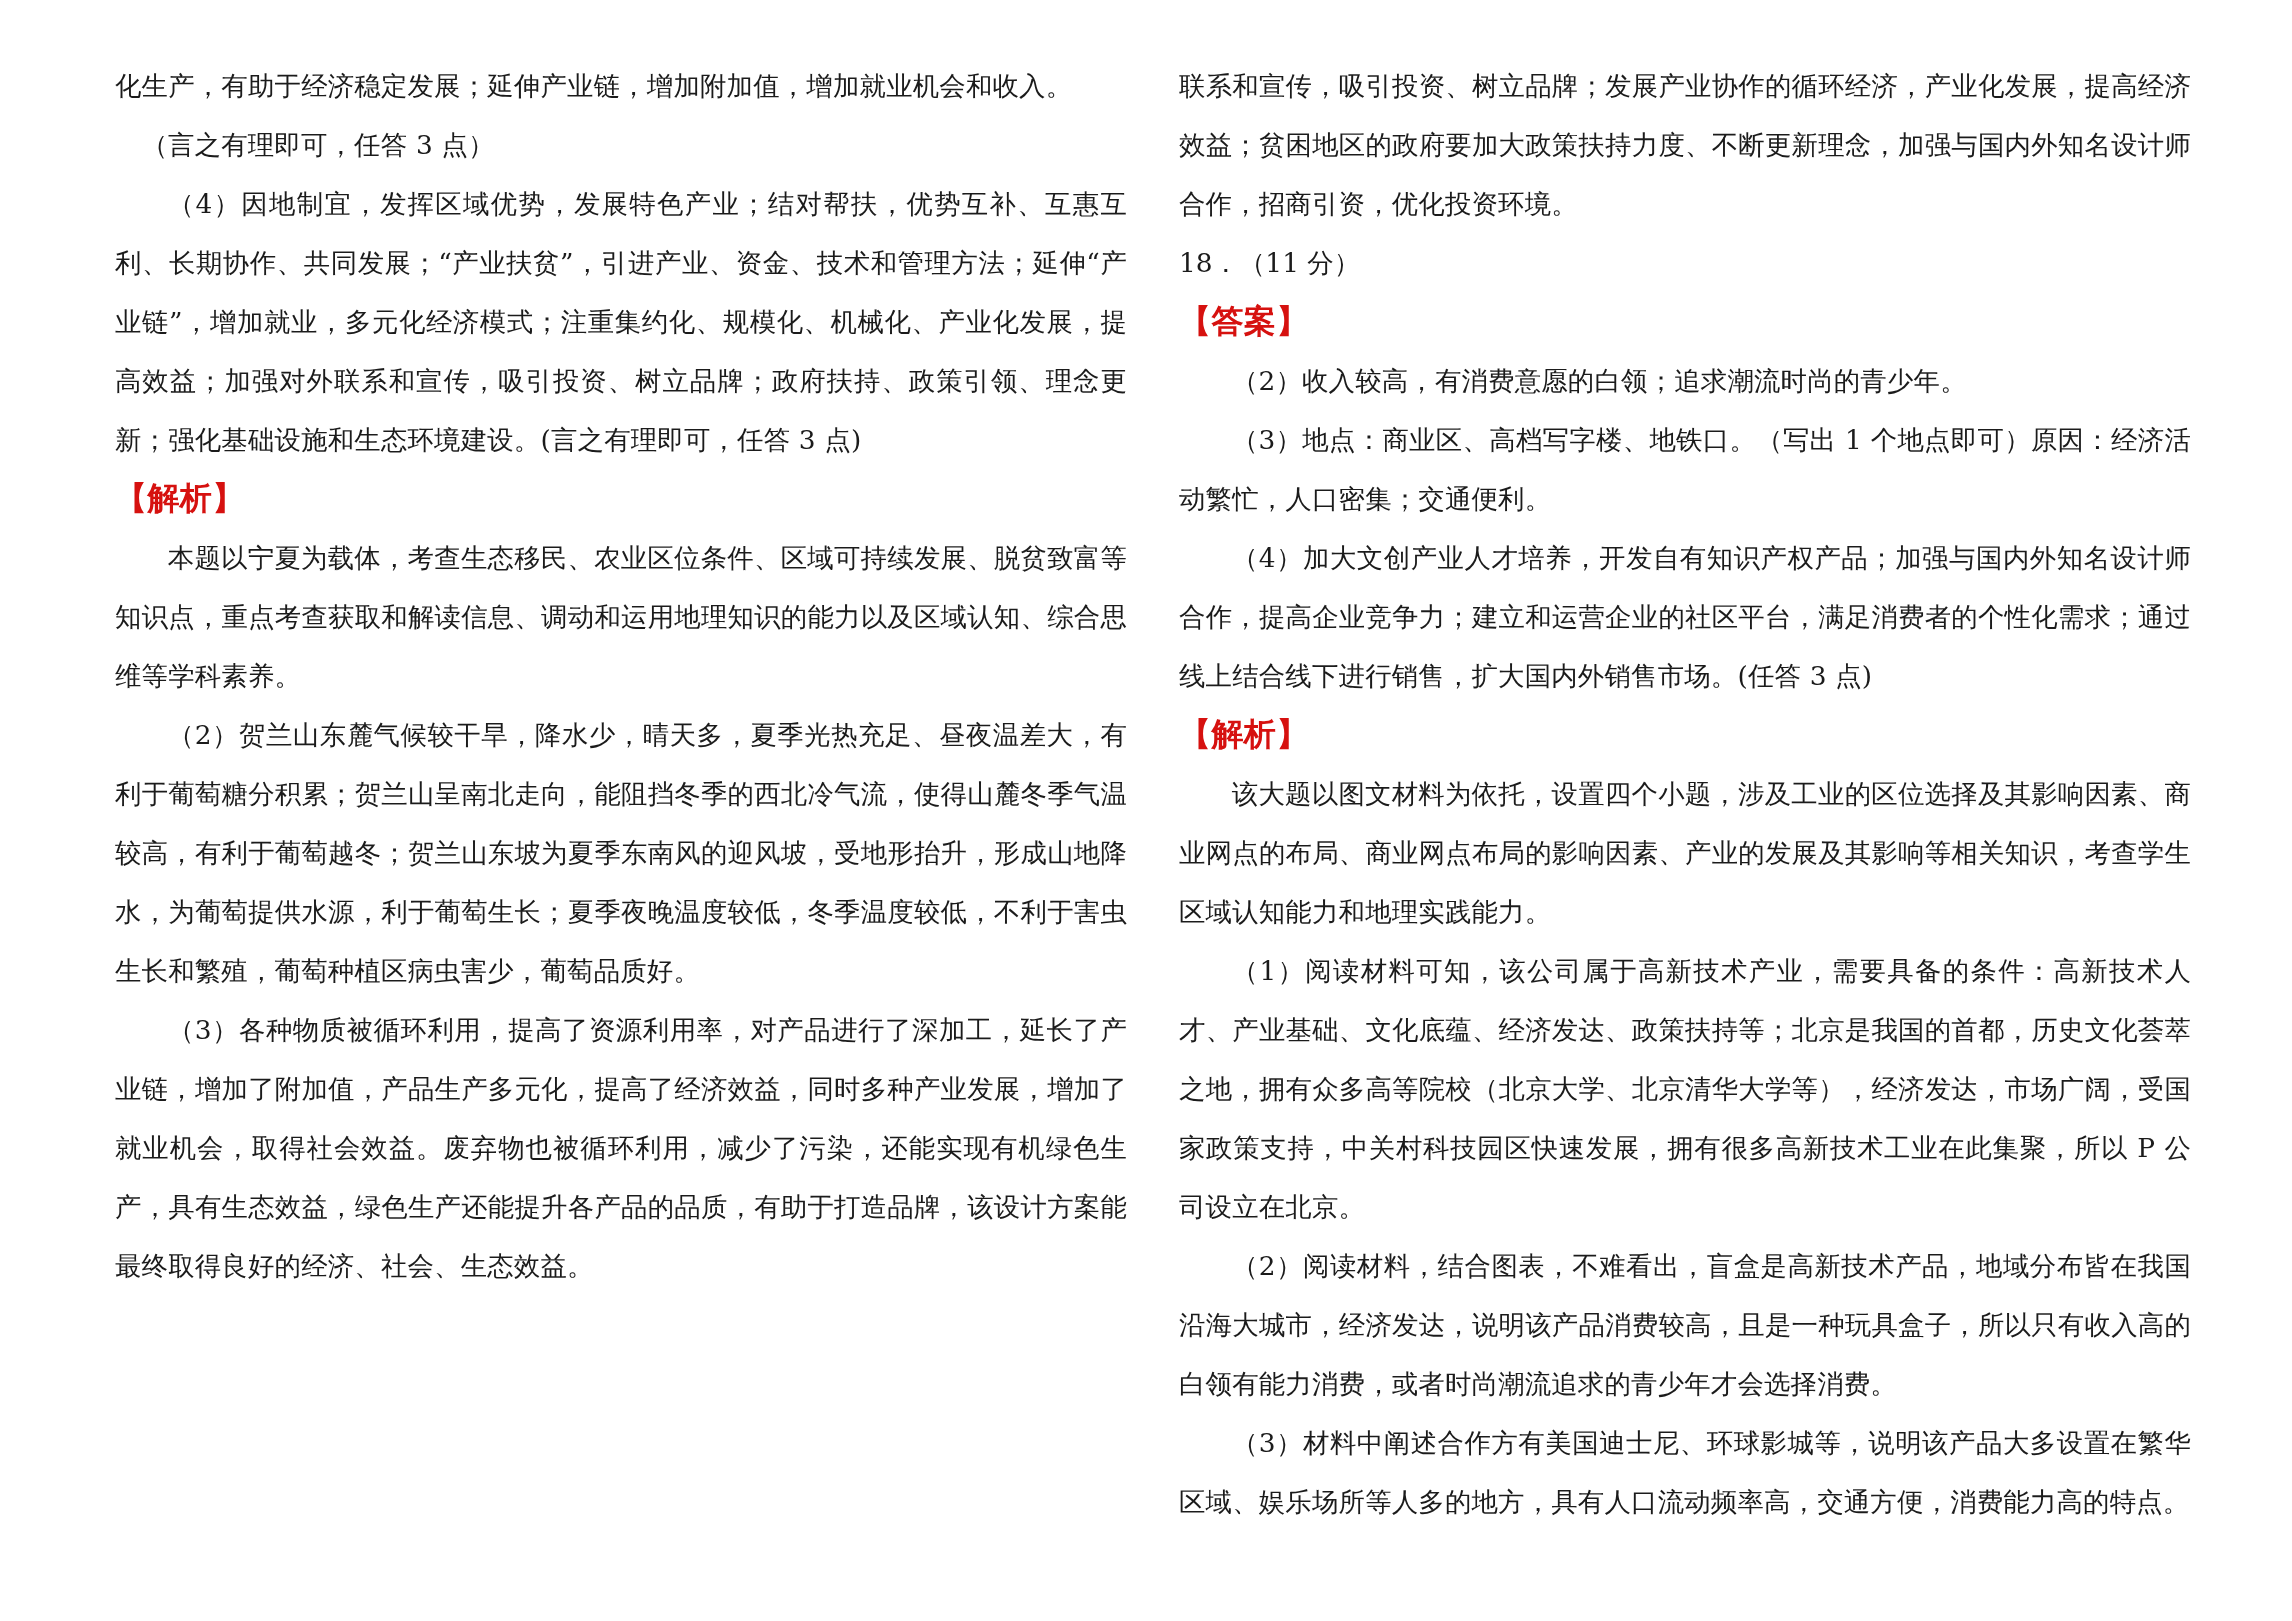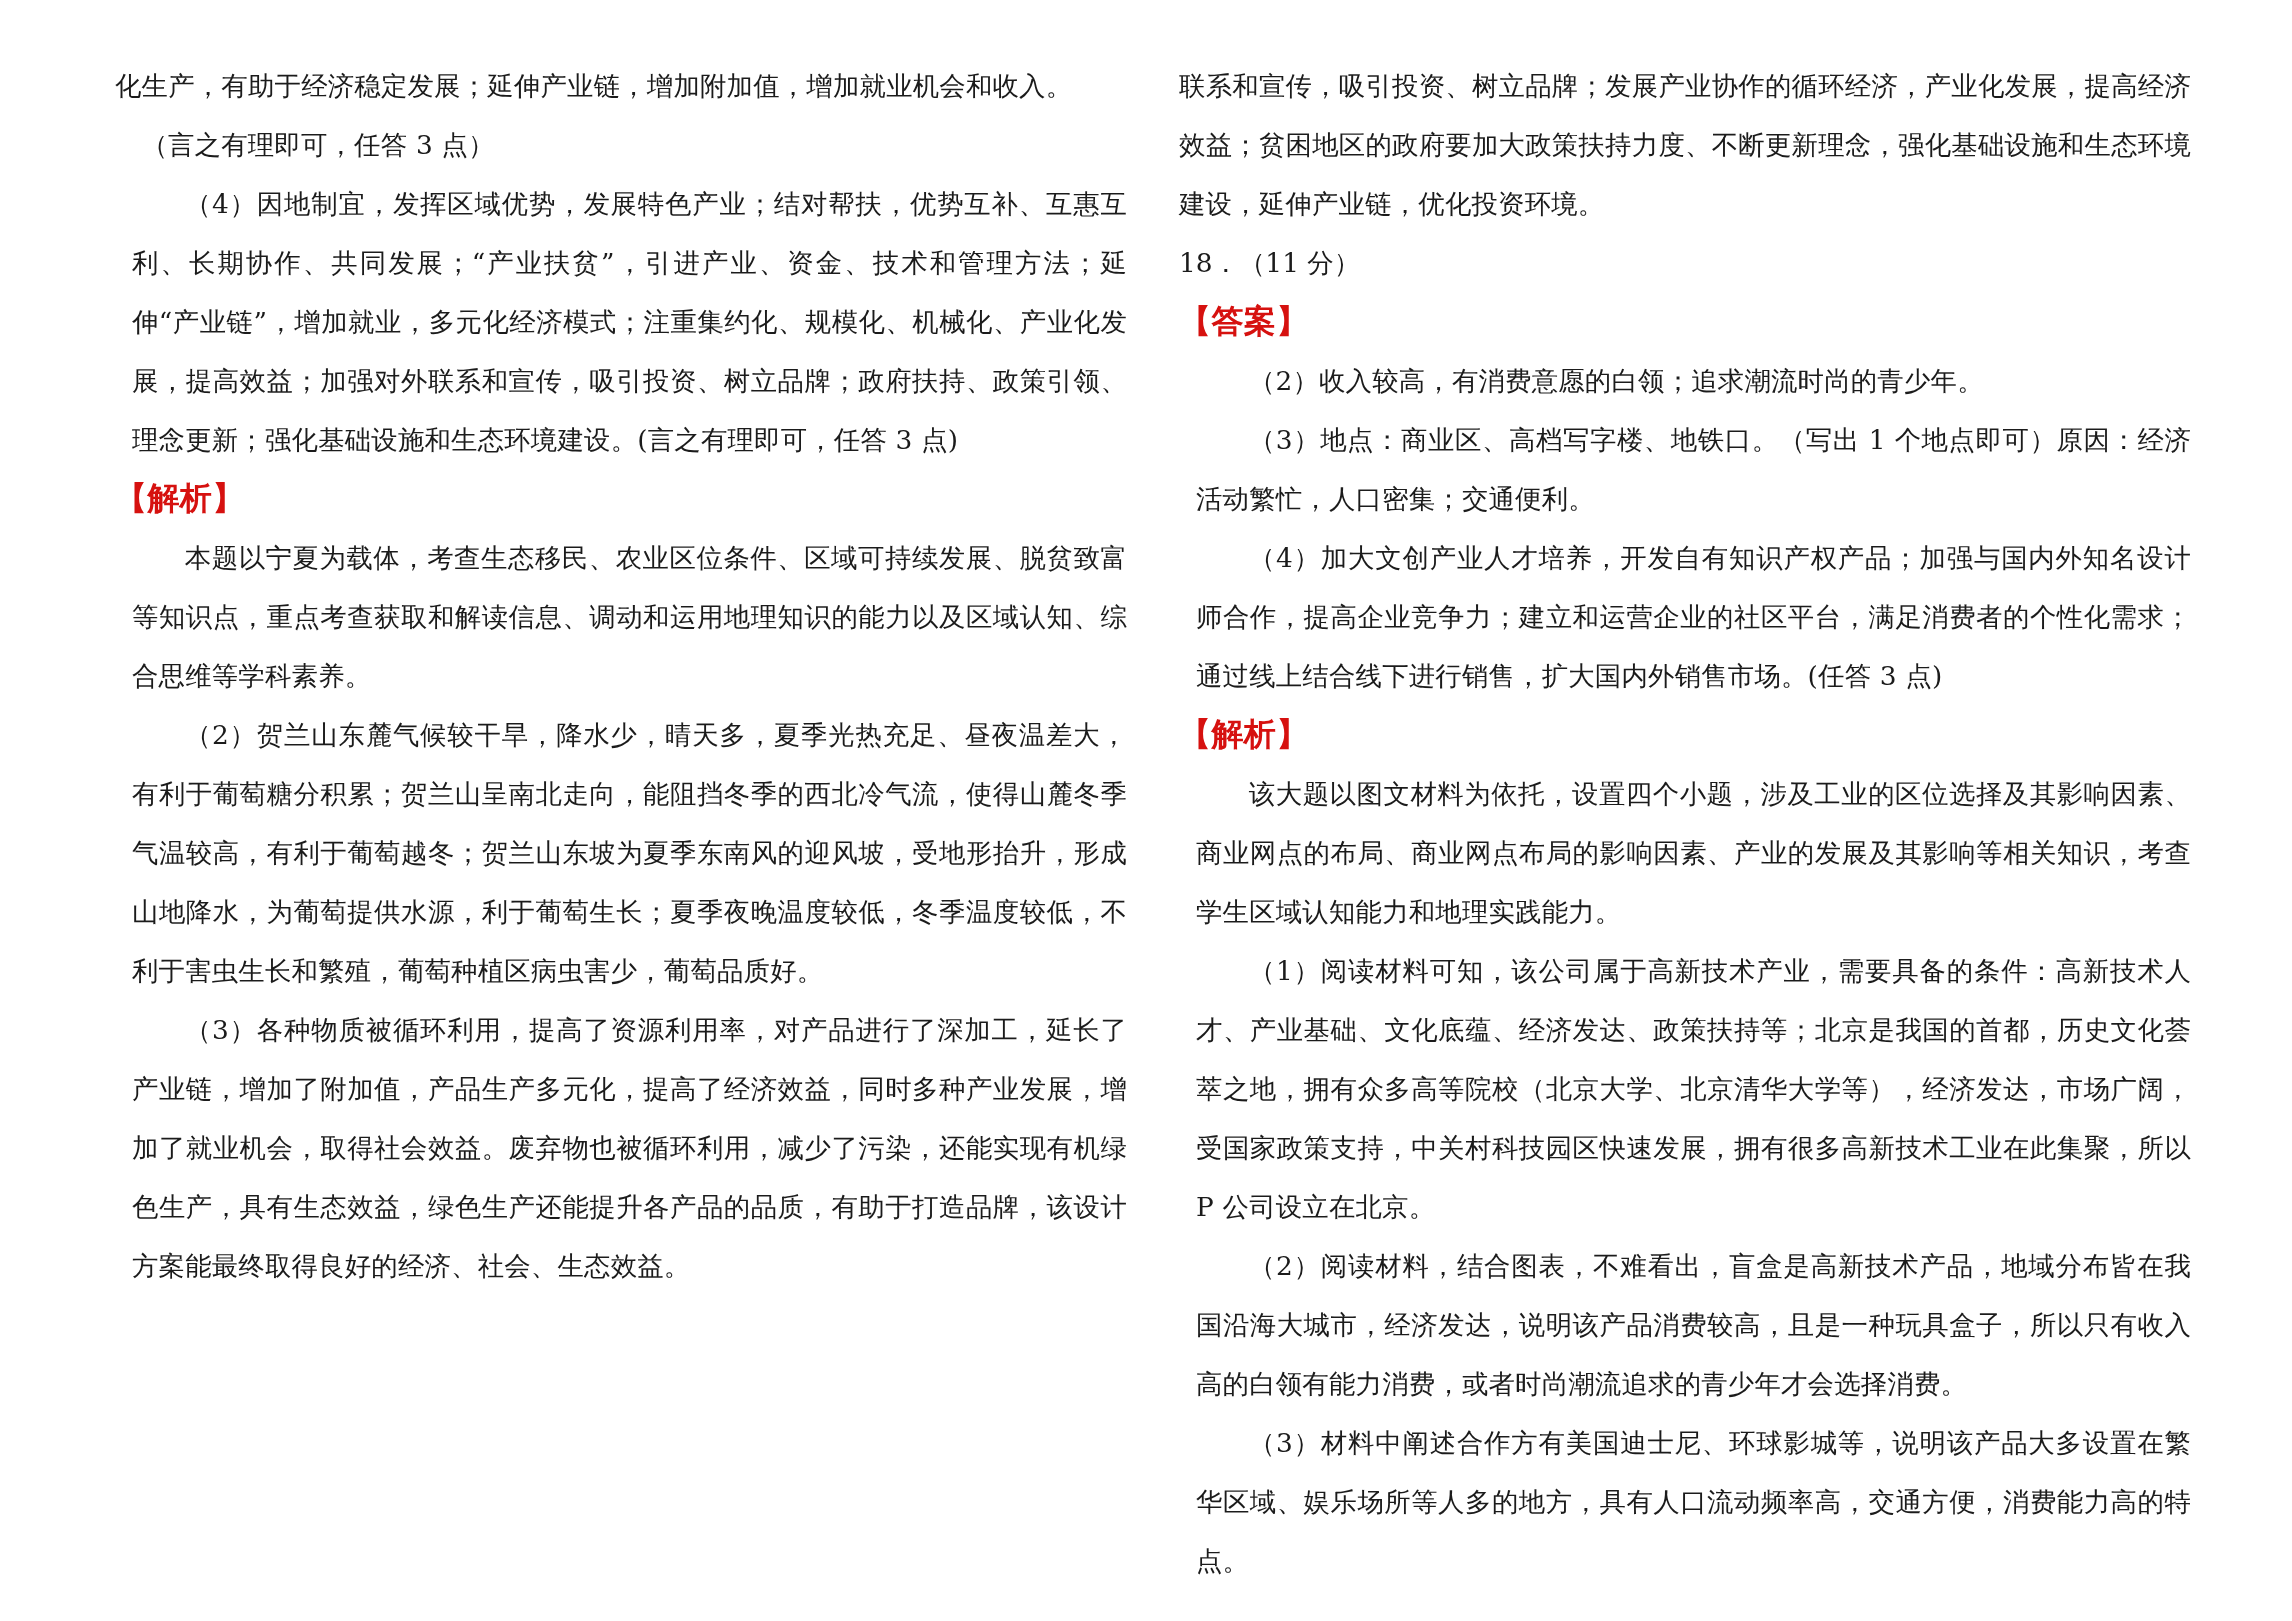--- a/index.html
+++ b/index.html
@@ -39,21 +39,21 @@
     margin: 0;
     font-size: 26.4px;
     line-height: 59px;
     color: #1b1b1b;
     text-align: justify;
     text-justify: inter-character;
     letter-spacing: 0.2px;
     font-family: "DejaVu Serif", "Liberation Serif", serif;
     word-break: break-all;
   }
-  p.ind  { text-indent: 2em; margin-left: 17px; }
+  p.ind  { text-indent: 2em; }
   p.ind1 { text-indent: 1em; }
   p.flat { text-indent: 0; }
 
   p.marker {
     margin: 0;
     font-size: 32px;
     line-height: 59px;
     color: #d6110f;
     font-weight: bold;
     text-indent: 0;
@@ -80,21 +80,21 @@
       <p class="t ind1">（言之有理即可，任答 3 点）</p>
       <p class="t ind">（4）因地制宜，发挥区域优势，发展特色产业；结对帮扶，优势互补、互惠互利、长期协作、共同发展；“产业扶贫”，引进产业、资金、技术和管理方法；延伸“产业链”，增加就业，多元化经济模式；注重集约化、规模化、机械化、产业化发展，提高效益；加强对外联系和宣传，吸引投资、树立品牌；政府扶持、政策引领、理念更新；强化基础设施和生态环境建设。(言之有理即可，任答 3 点)</p>
       <p class="marker">【解析】</p>
       <p class="t ind">本题以宁夏为载体，考查生态移民、农业区位条件、区域可持续发展、脱贫致富等知识点，重点考查获取和解读信息、调动和运用地理知识的能力以及区域认知、综合思维等学科素养。</p>
       <p class="t ind">（2）贺兰山东麓气候较干旱，降水少，晴天多，夏季光热充足、昼夜温差大，有利于葡萄糖分积累；贺兰山呈南北走向，能阻挡冬季的西北冷气流，使得山麓冬季气温较高，有利于葡萄越冬；贺兰山东坡为夏季东南风的迎风坡，受地形抬升，形成山地降水，为葡萄提供水源，利于葡萄生长；夏季夜晚温度较低，冬季温度较低，不利于害虫生长和繁殖，葡萄种植区病虫害少，葡萄品质好。</p>
       <p class="t ind">（3）各种物质被循环利用，提高了资源利用率，对产品进行了深加工，延长了产业链，增加了附加值，产品生产多元化，提高了经济效益，同时多种产业发展，增加了就业机会，取得社会效益。废弃物也被循环利用，减少了污染，还能实现有机绿色生产，具有生态效益，绿色生产还能提升各产品的品质，有助于打造品牌，该设计方案能最终取得良好的经济、社会、生态效益。</p>
 
     </div>
 
     <div class="col right">
-      <p class="t flat">联系和宣传，吸引投资、树立品牌；发展产业协作的循环经济，产业化发展，提高经济效益；贫困地区的政府要加大政策扶持力度、不断更新理念，强化基础设施和生态环境建设，延伸产业链，优化投资环境。</p>
+      <p class="t flat">联系和宣传，吸引投资、树立品牌；发展产业协作的循环经济，产业化发展，提高经济效益；贫困地区的政府要加大政策扶持力度、不断更新理念，加强与国内外知名设计师合作，招商引资，优化投资环境。</p>
       <p class="num">18．（11 分）</p>
       <p class="marker">【答案】</p>
       <p class="t ind">（2）收入较高，有消费意愿的白领；追求潮流时尚的青少年。</p>
       <p class="t ind">（3）地点：商业区、高档写字楼、地铁口。（写出 1 个地点即可）原因：经济活动繁忙，人口密集；交通便利。</p>
       <p class="t ind">（4）加大文创产业人才培养，开发自有知识产权产品；加强与国内外知名设计师合作，提高企业竞争力；建立和运营企业的社区平台，满足消费者的个性化需求；通过线上结合线下进行销售，扩大国内外销售市场。(任答 3 点)</p>
       <p class="marker">【解析】</p>
       <p class="t ind">该大题以图文材料为依托，设置四个小题，涉及工业的区位选择及其影响因素、商业网点的布局、商业网点布局的影响因素、产业的发展及其影响等相关知识，考查学生区域认知能力和地理实践能力。</p>
       <p class="t ind">（1）阅读材料可知，该公司属于高新技术产业，需要具备的条件：高新技术人才、产业基础、文化底蕴、经济发达、政策扶持等；北京是我国的首都，历史文化荟萃之地，拥有众多高等院校（北京大学、北京清华大学等），经济发达，市场广阔，受国家政策支持，中关村科技园区快速发展，拥有很多高新技术工业在此集聚，所以 P 公司设立在北京。</p>
       <p class="t ind">（2）阅读材料，结合图表，不难看出，盲盒是高新技术产品，地域分布皆在我国沿海大城市，经济发达，说明该产品消费较高，且是一种玩具盒子，所以只有收入高的白领有能力消费，或者时尚潮流追求的青少年才会选择消费。</p>
       <p class="t ind">（3）材料中阐述合作方有美国迪士尼、环球影城等，说明该产品大多设置在繁华区域、娱乐场所等人多的地方，具有人口流动频率高，交通方便，消费能力高的特点。</p>

